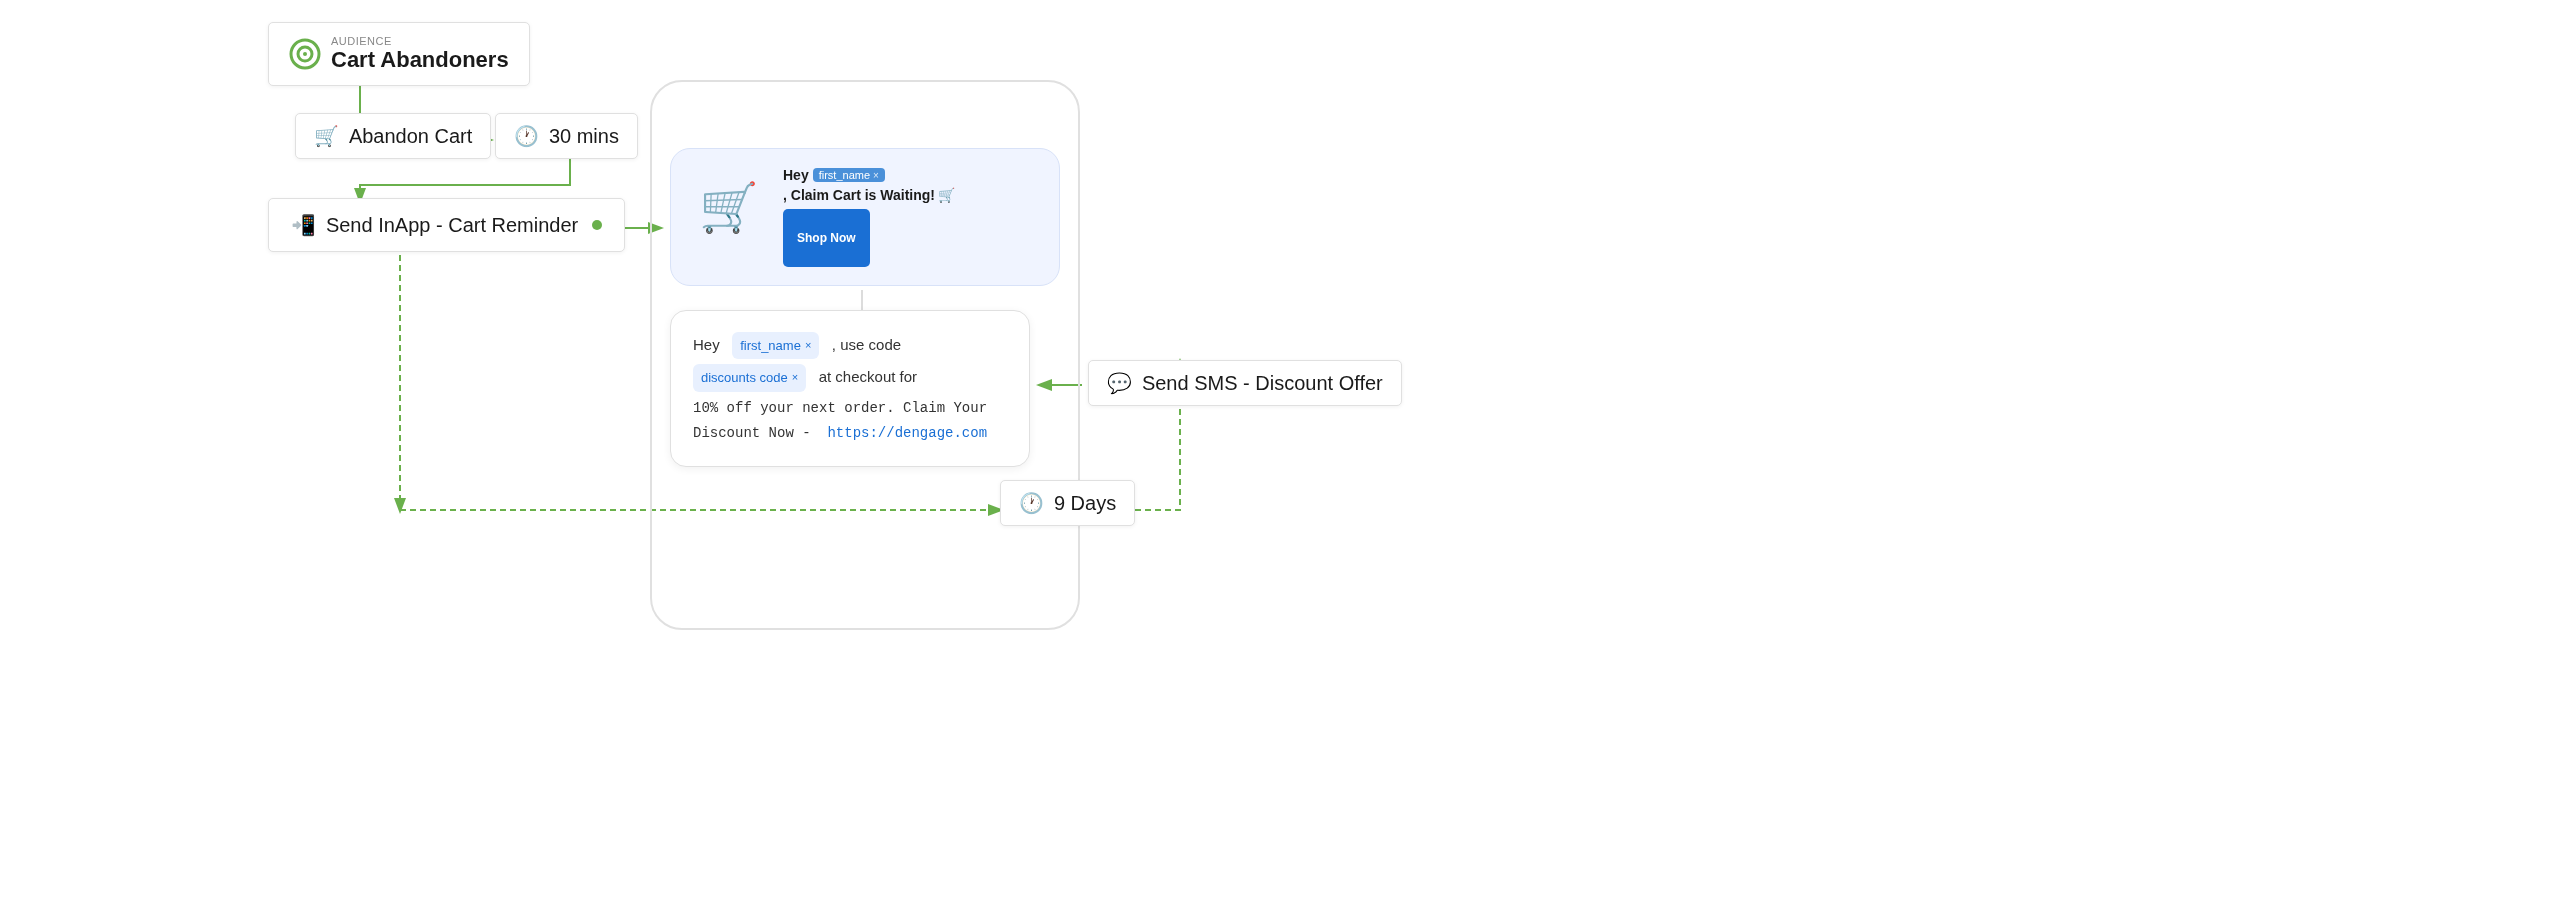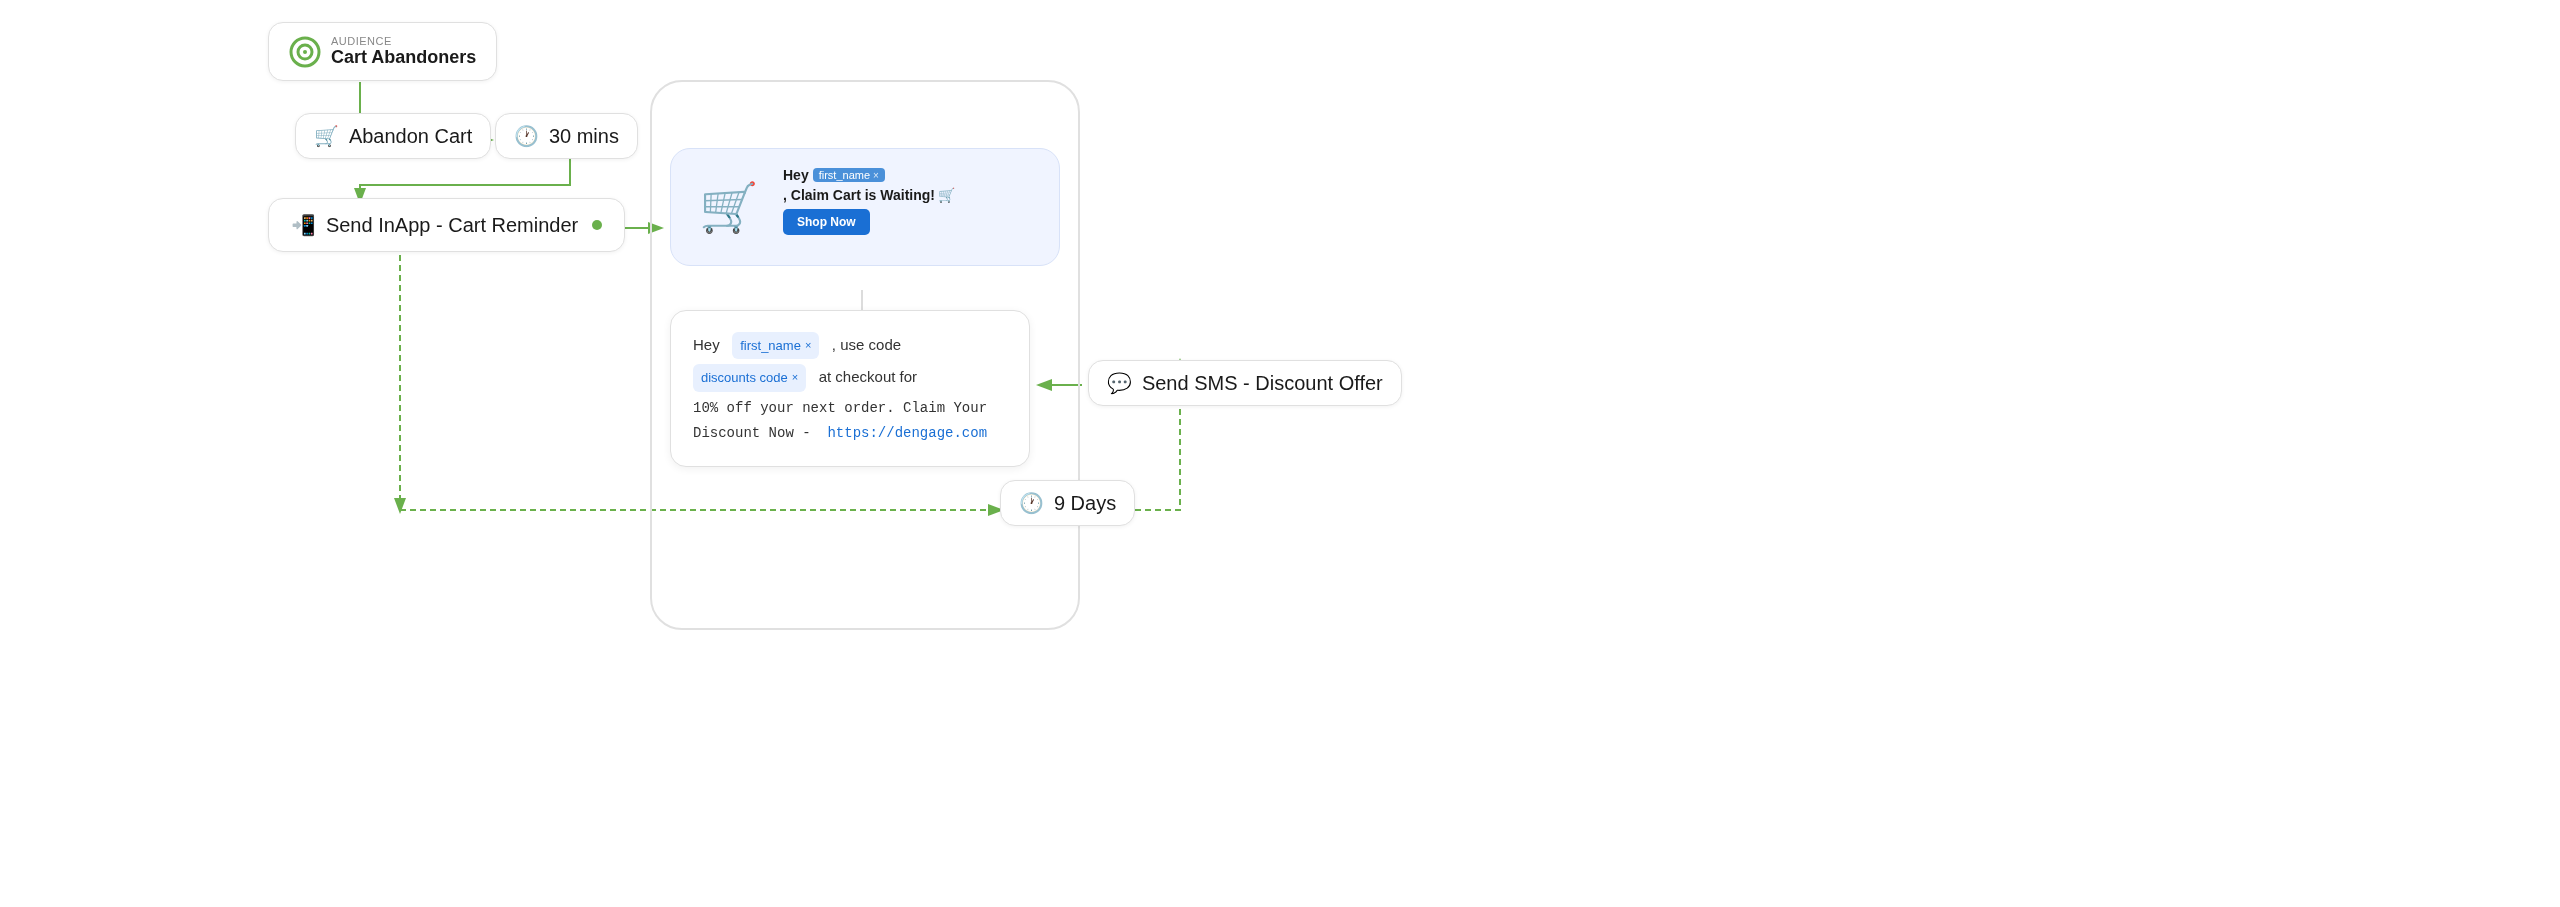--- a/index.html
+++ b/index.html
@@ -18,21 +18,21 @@
       height: 907px;
     }
 
     
     .node {
       position: absolute;
       display: flex;
       align-items: center;
       background: #ffffff;
       border: 1.5px solid #e0e0e0;
-      border-radius: 15px;
+      border-radius: 5px;
       padding: 10px 18px;
       gap: 10px;
       white-space: nowrap;
       box-shadow: 0 1px 4px rgba(0,0,0,0.06);
     }
 
     .node-label {
       font-size: 20px;
       font-weight: 500;
       color: #1a1a1a;
@@ -52,21 +52,21 @@
     }
 
     .audience-text .sublabel {
       font-size: 11px;
       color: #888;
       text-transform: uppercase;
       letter-spacing: 0.5px;
       display: block;
     }
     .audience-text .label {
-      font-size: 18px;
+      font-size: 22px;
       font-weight: 600;
       color: #1a1a1a;
     }
 
     
     .node-abandon {
       top: 113px;
       left: 295px;
     }
 
@@ -144,21 +144,21 @@
       color: #444;
       line-height: 1.5;
       margin-bottom: 8px;
     }
 
     .shop-now-btn {
       background: #1a6fd4;
       color: #fff;
       border: none;
       border-radius: 5px;
-      padding: 6px 14px;
+      padding: 22px 14px;
       font-size: 12px;
       font-weight: 600;
       cursor: pointer;
     }
 
     
     .phone-frame {
       position: absolute;
       top: 80px;
       left: 650px;

